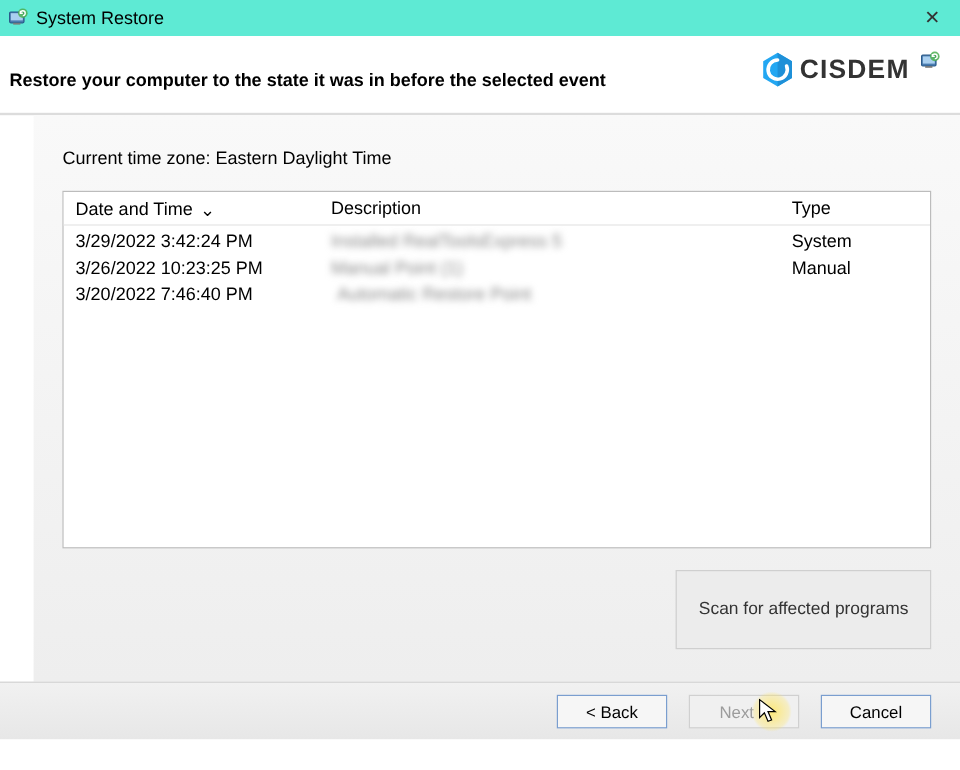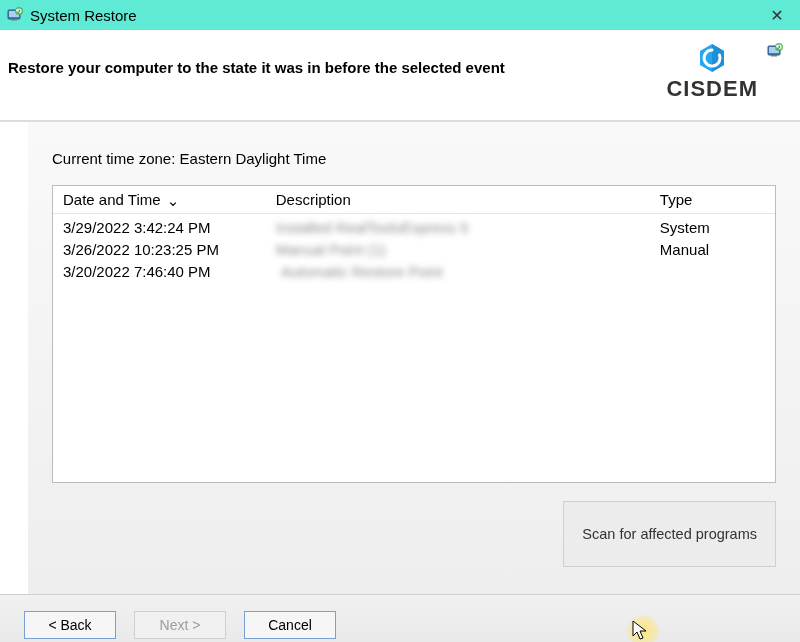--- a/index.html
+++ b/index.html
@@ -45,21 +45,20 @@
     font-size: 15px;
     font-weight: 700;
     color: #000;
     flex: 1;
     margin-top: 19px;
   }
   .header .brand {
     display: flex;
     align-items: center;
     gap: 0;
-    flex-direction: column;
   }
   .header .brand .brand-text {
     font-size: 22px;
     font-weight: 800;
     letter-spacing: 1px;
     color: #333;
   }
   .header .corner-icon {
     width: 20px; height: 20px;
     margin-left: 8px;
@@ -138,23 +137,24 @@
     border: 1px solid #cfcfcf;
     background: #ececec;
     color: #333;
     font-size: 14.5px;
     cursor: pointer;
     text-align: center;
   }
   .footer {
     border-top: 1px solid #cfcfcf;
     background: linear-gradient(#f1f1f1, #e7e7e7);
-    height: 60px;
-    display: flex;
-    align-items: center;
+    height: 48px;
+    display: flex;
+    align-items: center;
+    justify-content: flex-end;
     padding: 0 24px;
     gap: 18px;
     position: relative;
   }
   .btn {
     min-width: 92px;
     height: 28px;
     border: 1px solid #7a9ecf;
     background: #f6f6f6;
     color: #000;

